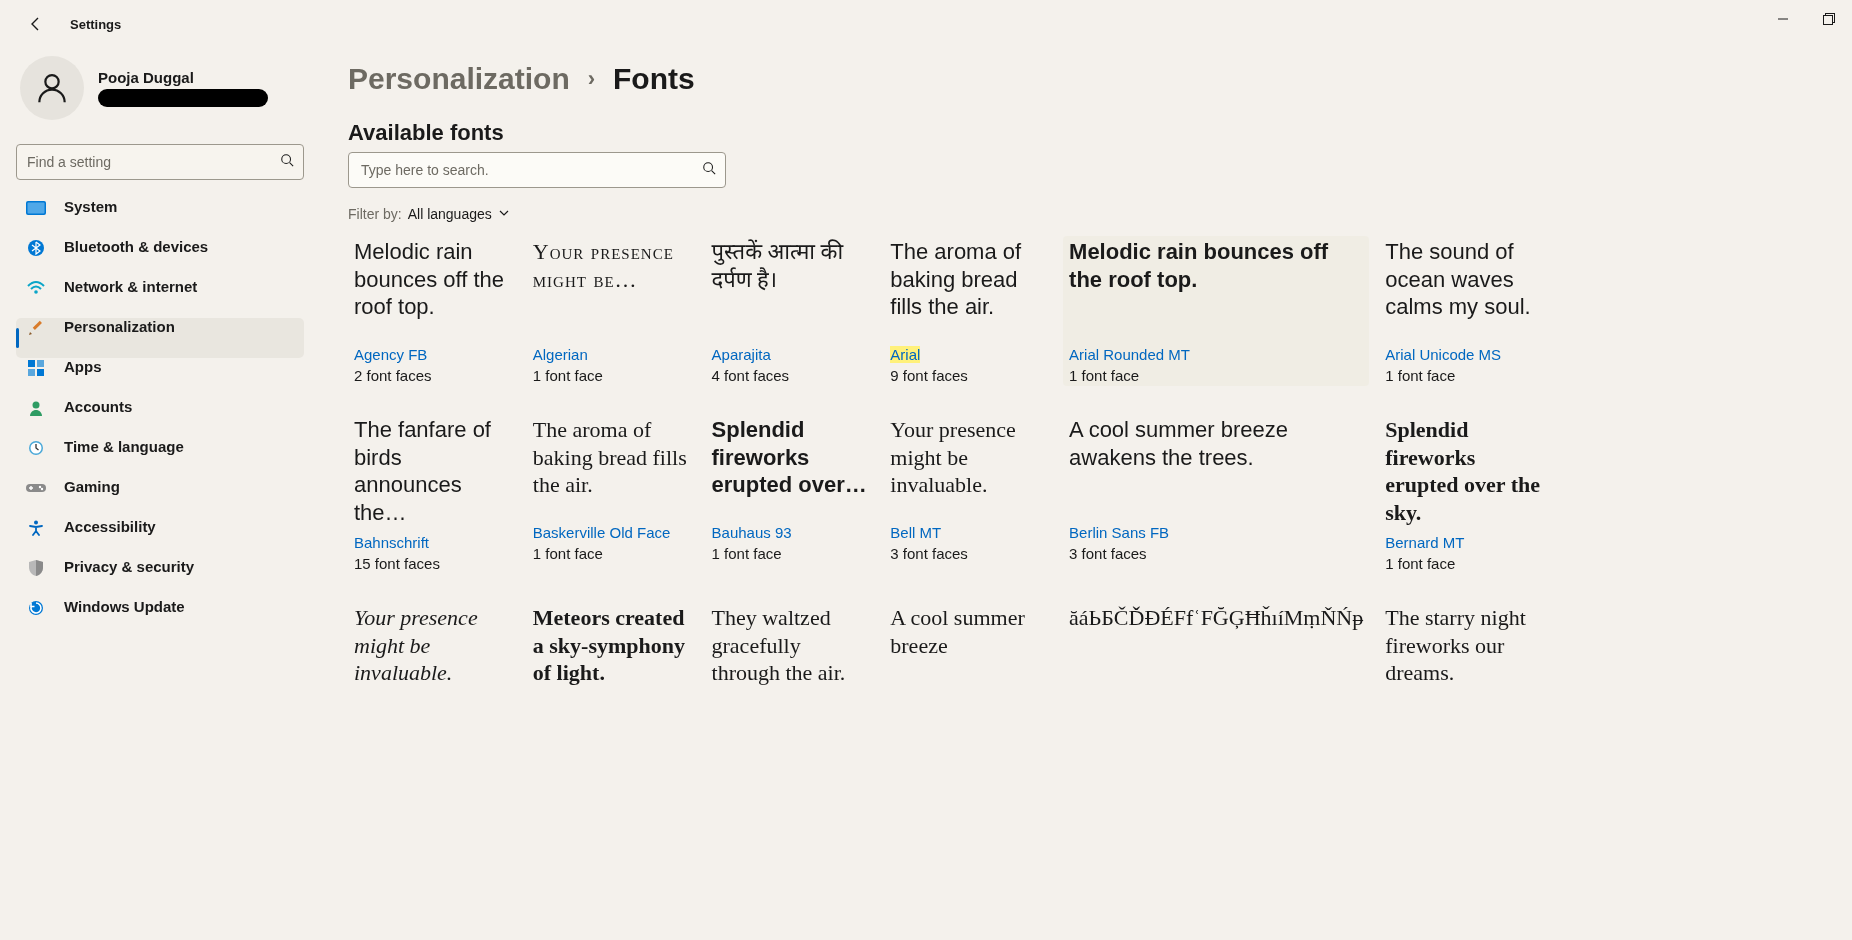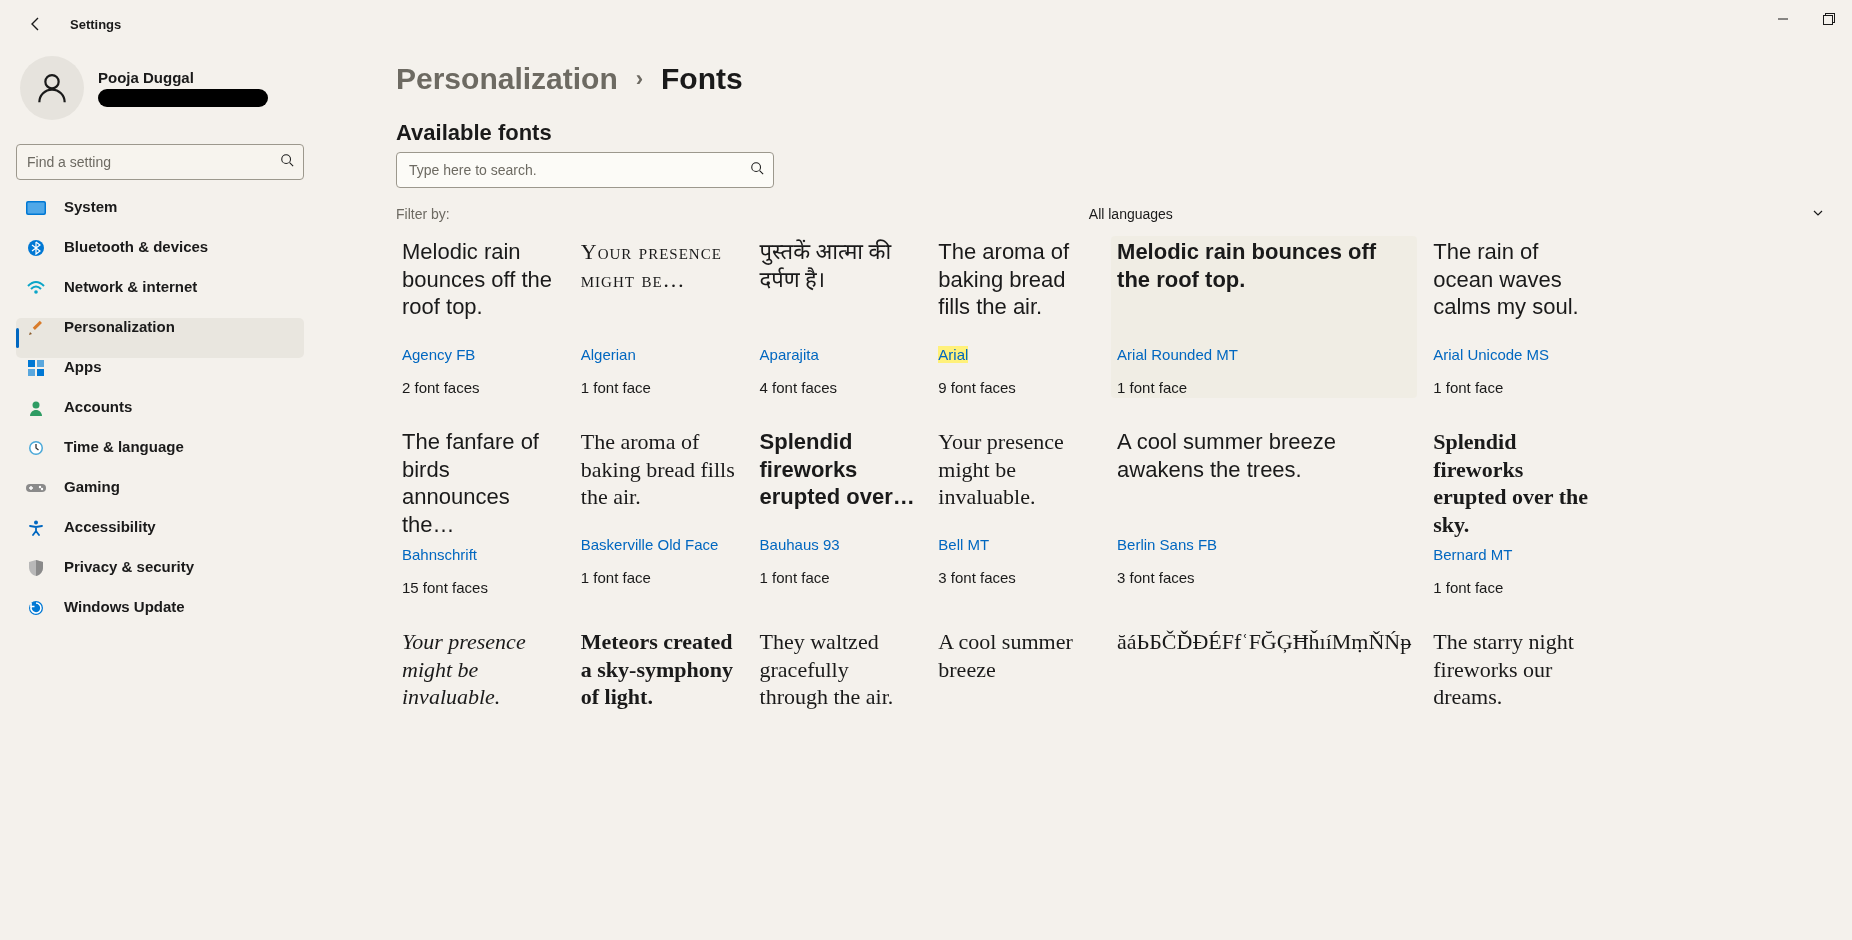--- a/index.html
+++ b/index.html
@@ -2,21 +2,21 @@
 <html><head>
 <meta charset="utf-8">
 <style>
 * { margin:0; padding:0; box-sizing:border-box; font-family:"Segoe UI",sans-serif; }
 body { background:#f4f1ec; color:#1a1a1a; width:1852px; height:940px; overflow:hidden; position:relative; }
 .titlebar { display:flex; align-items:center; padding:12px 20px; height:48px; }
 .back-btn { width:32px; height:32px; display:flex; align-items:center; justify-content:center; cursor:pointer; }
 .app-title { margin-left:18px; font-size:13px; font-weight:600; }
 .win-controls { position:absolute; right:0; top:0; display:flex; }
 .win-ctrl { width:46px; height:38px; display:flex; align-items:center; justify-content:center; cursor:pointer; }
-.layout { display:flex; height:calc(100% - 48px);gap:48px; }
+.layout { display:flex; height:calc(100% - 48px); }
 .sidebar { width:320px; padding:0 16px; }
 .user-block { display:flex; align-items:center; padding:8px 4px 16px 4px; }
 .avatar { width:64px; height:64px; border-radius:50%; background:#e6e3dd; display:flex; align-items:center; justify-content:center; }
 .avatar svg { width:38px; height:38px; }
 .user-text { margin-left:14px; }
 .user-name { font-size:15px; font-weight:600; }
 .user-email { width:170px; height:18px; background:#000; border-radius:9px; margin-top:3px; }
 .search-wrap { position:relative; margin:8px 0 18px 0; }
 .search-input { width:100%; height:36px; border:1px solid #9c988d; border-radius:4px; background:#f7f4ee; padding:0 36px 0 10px; font-size:14px; color:#4d7c0f; }
 .search-input::placeholder{color:#6d6a62;}
@@ -27,30 +27,30 @@
 .nav-item.selected::before { content:""; position:absolute; left:0; top:10px; width:3px; height:20px; background:#0067c0; border-radius:2px; }
 .nav-icon { width:20px; height:20px; margin-right:18px; display:flex; align-items:center; justify-content:center; }
 .main { flex:1; padding:14px 28px 0 28px; overflow:hidden; }
 .breadcrumb { display:flex; align-items:center; gap:18px; font-size:30px; font-weight:600; margin-bottom:24px; }
 .breadcrumb .parent { color:#6d6a62; font-weight:600; }
 .breadcrumb .sep { color:#6d6a62; font-size:22px; }
 .section-title { font-size:22px; font-weight:600; margin-bottom:6px; }
 .font-search { position:relative; width:378px; margin-bottom:18px; }
 .font-search input { width:100%; height:36px; border:1px solid #9c988d; border-radius:4px; background:#fcfbf7; padding:0 36px 0 12px; font-size:14px; }
 .font-search input::placeholder{color:#6d6a62;}
-.filter-row { font-size:14px; margin-bottom:14px; display:flex; align-items:center; gap:6px;justify-content:space-between; }
+.filter-row { font-size:14px; margin-bottom:14px; display:flex; align-items:center; gap:6px; }
 .filter-label { color:#6d6a62; }
 .filter-value { color:#1a1a1a; }
 .grid { display:grid; grid-template-columns:repeat(6,1fr); column-gap:10px; row-gap:28px; width:1200px; }
 .card { cursor:pointer; padding:2px 6px; border-radius:4px; }
 .card.hl { background:#f0ede4; }
 .sample { font-size:22px; line-height:1.25; min-height:100px; color:#1a1a1a; word-wrap:break-word; }
 .font-name { color:#0067c0; font-size:15px; margin-top:8px; }
 .font-name .highlight { background:#fff17a; }
-.faces { color:#1a1a1a; font-size:15px; margin-top:16px; }
+.faces { color:#1a1a1a; font-size:15px; margin-top:4px; }
 
 .s-agency{font-family:"Agency FB",sans-serif;font-stretch:condensed;}
 .s-algerian{font-family:"Algerian",serif;font-variant:small-caps;letter-spacing:1px;}
 .s-aparajita{font-family:"Aparajita","Nirmala UI",serif;}
 .s-arial{font-family:Arial,sans-serif;}
 .s-arialrounded{font-family:"Arial Rounded MT Bold",Arial,sans-serif;font-weight:700;}
 .s-arialuni{font-family:"Arial Unicode MS",Arial,sans-serif;}
 .s-bahn{font-family:"Bahnschrift",sans-serif;}
 .s-basker{font-family:"Baskerville Old Face","Times New Roman",serif;}
 .s-bauhaus{font-family:"Bauhaus 93",sans-serif;font-weight:700;}
@@ -267,21 +267,21 @@
           <div class="sample s-arial">The aroma of baking bread fills the air.</div>
           <div class="font-name"><span class="highlight">Arial</span></div>
           <div class="faces">9 font faces</div>
         </div>
         <div class="card hl">
           <div class="sample s-arialrounded">Melodic rain bounces off the roof top.</div>
           <div class="font-name">Arial Rounded MT</div>
           <div class="faces">1 font face</div>
         </div>
         <div class="card">
-          <div class="sample s-arialuni">The rain of ocean waves calms my soul.</div>
+          <div class="sample s-arialuni">The sound of ocean waves calms my soul.</div>
           <div class="font-name">Arial Unicode MS</div>
           <div class="faces">1 font face</div>
         </div>
         <div class="card">
           <div class="sample s-bahn">The fanfare of birds announces the…</div>
           <div class="font-name">Bahnschrift</div>
           <div class="faces">15 font faces</div>
         </div>
         <div class="card">
           <div class="sample s-basker">The aroma of baking bread fills the air.</div>

